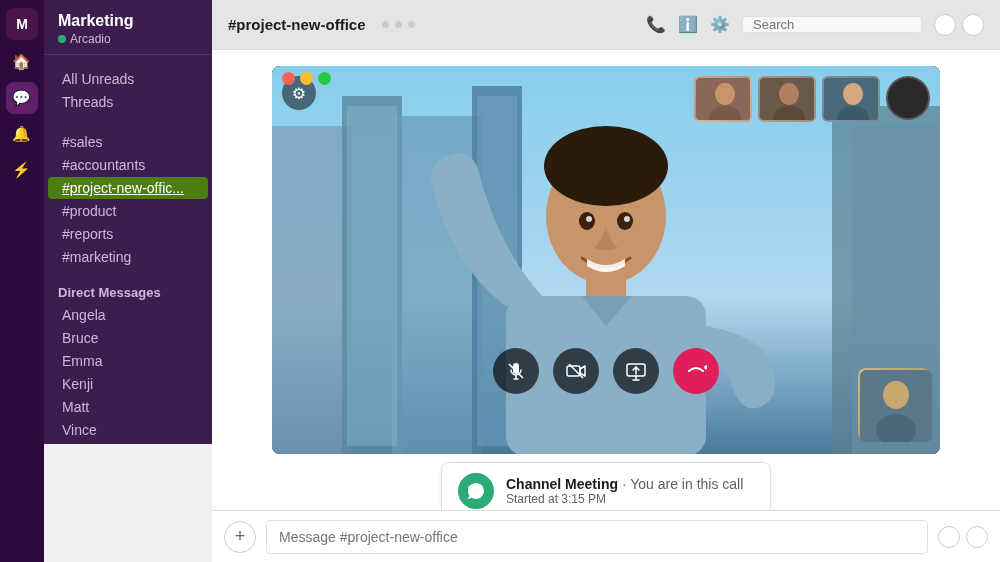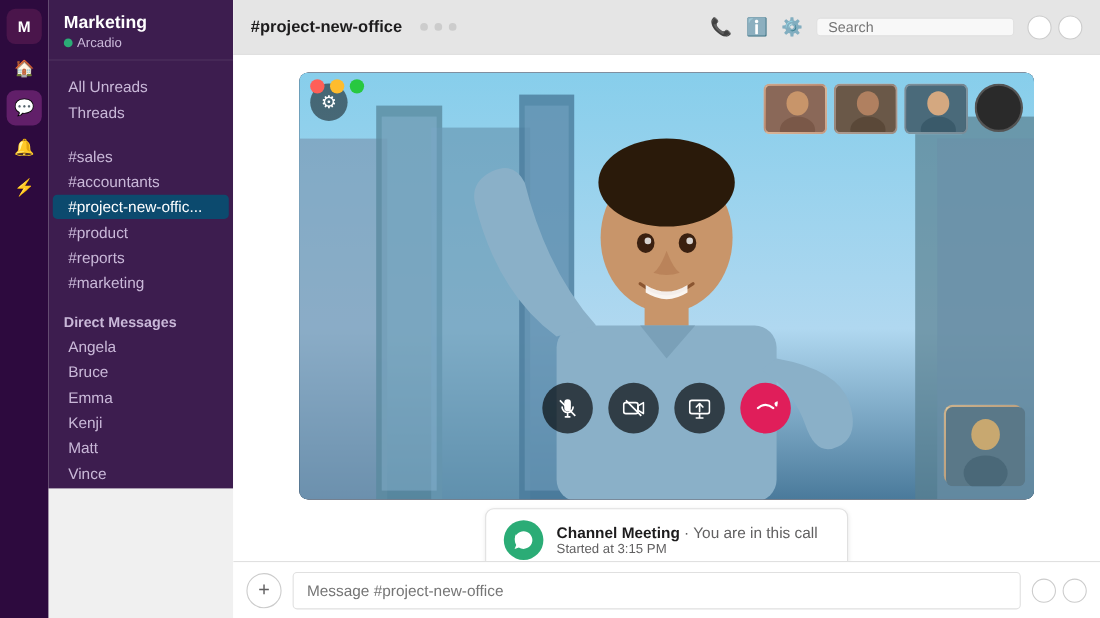--- a/index.html
+++ b/index.html
@@ -62,22 +62,23 @@
       align-items: center;
       padding: 3px 14px;
       cursor: pointer;
       font-size: 14px;
       color: #c9b8d8;
       border-radius: 4px;
       margin: 1px 4px;
       position: relative;
     }
     .sidebar-item.active {
-      background: #0c4a6e;
+      background: #4d7c0f;
       color: #fff;
+      text-decoration: underline;
     }
 
     
     .main {
       flex: 1;
       display: flex;
       flex-direction: column;
       background: #fff;
       height: 562px;
       overflow: hidden;

